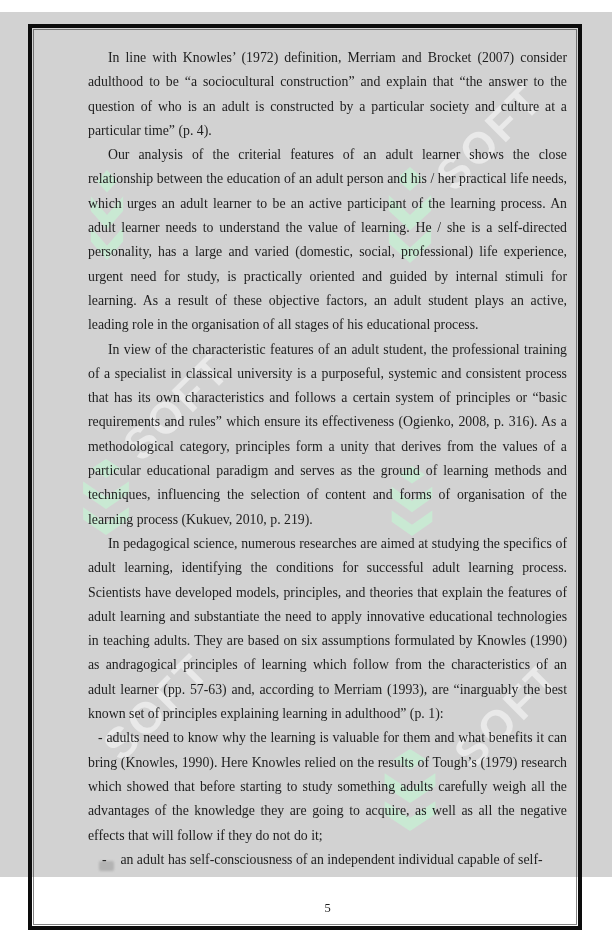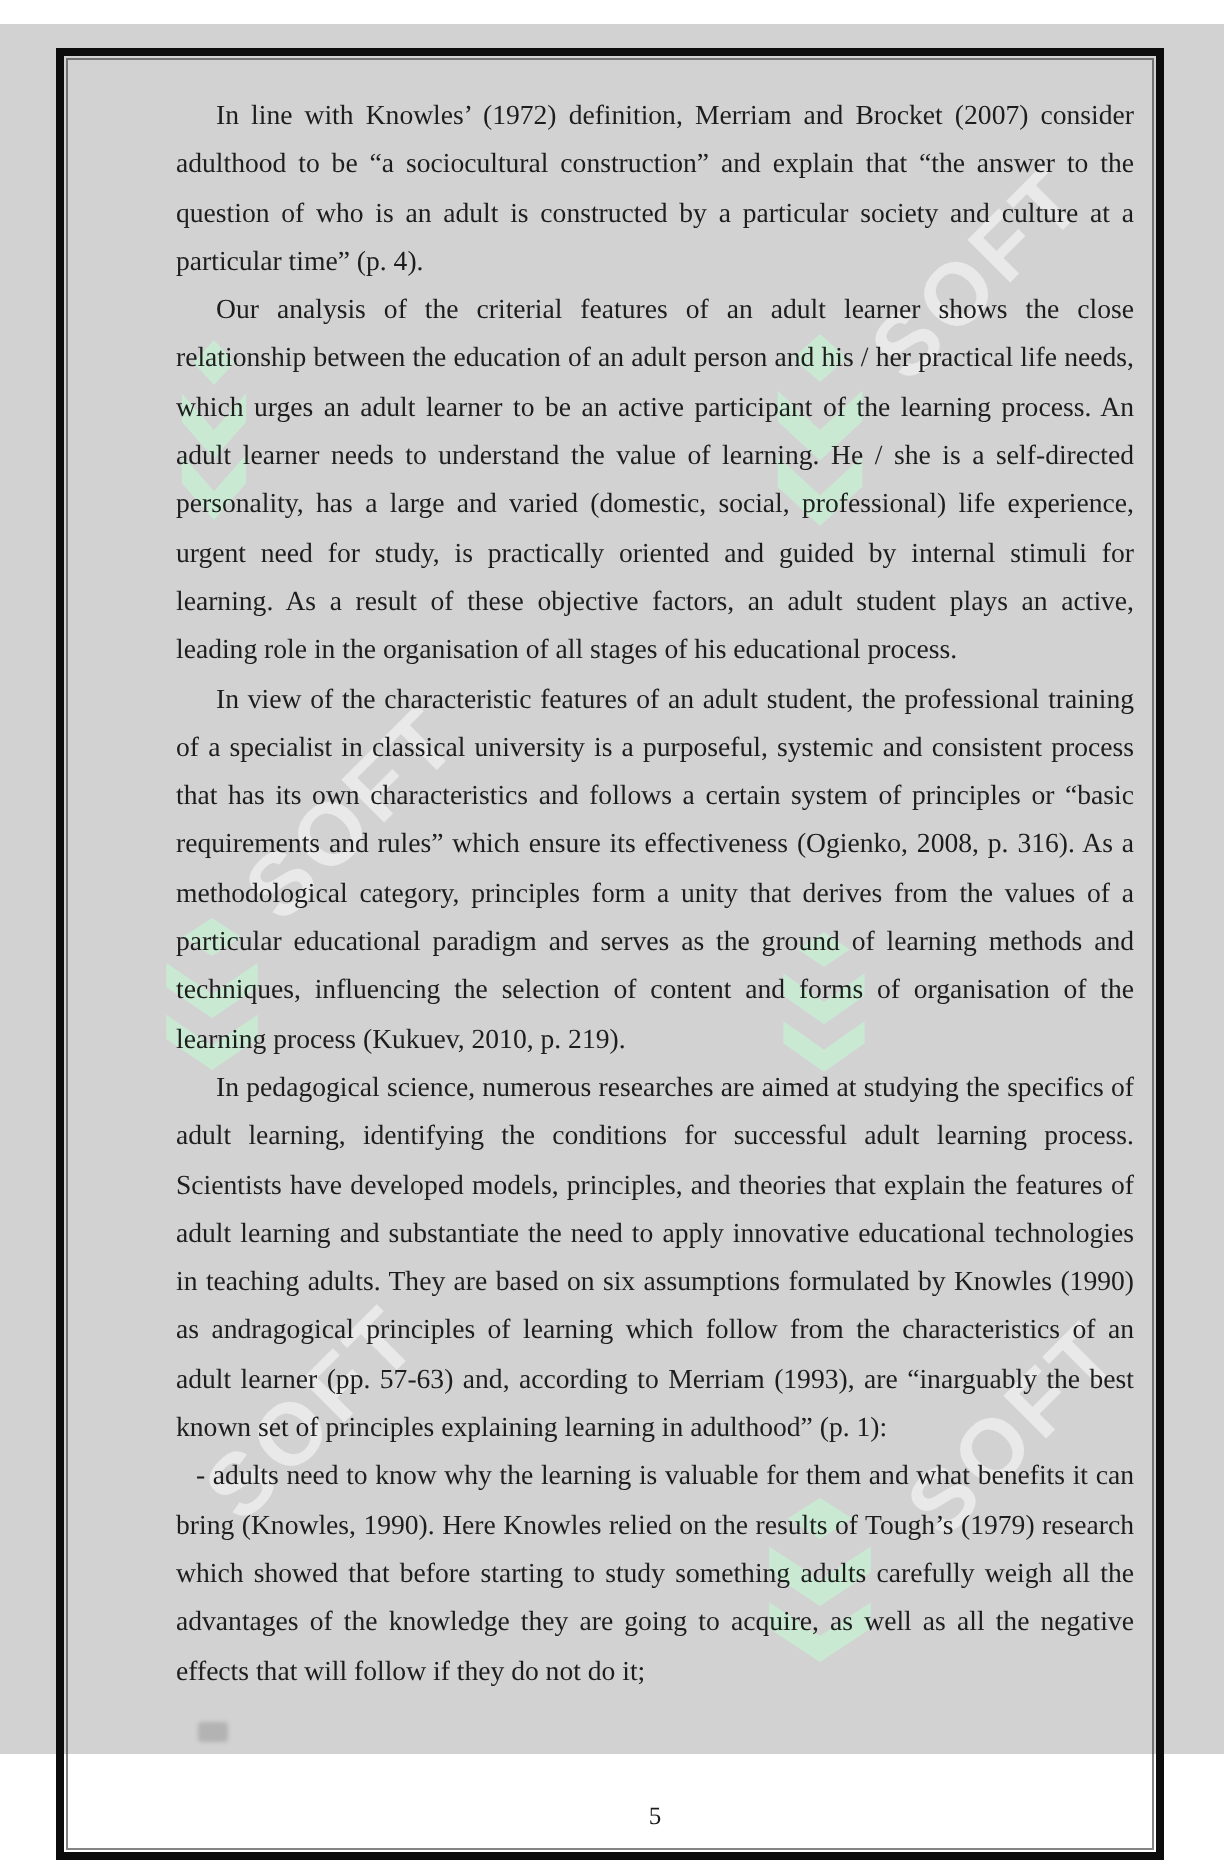--- a/index.html
+++ b/index.html
@@ -115,17 +115,18 @@
   <div class="frame">
     <div class="frame-inner"></div>
   </div>
 
   <div class="text-block">
     <p>In line with Knowles’ (1972) definition, Merriam and Brocket (2007) consider adulthood to be “a sociocultural construction” and explain that “the answer to the question of who is an adult is constructed by a particular society and culture at a particular time” (p. 4).</p>
     <p>Our analysis of the criterial features of an adult learner shows the close relationship between the education of an adult person and his / her practical life needs, which urges an adult learner to be an active participant of the learning process. An adult learner needs to understand the value of learning. He / she is a self-directed personality, has a large and varied (domestic, social, professional) life experience, urgent need for study, is practically oriented and guided by internal stimuli for learning. As a result of these objective factors, an adult student plays an active, leading role in the organisation of all stages of his educational process.</p>
     <p>In view of the characteristic features of an adult student, the professional training of a specialist in classical university is a purposeful, systemic and consistent process that has its own characteristics and follows a certain system of principles or “basic requirements and rules” which ensure its effectiveness (Ogienko, 2008, p. 316). As a methodological category, principles form a unity that derives from the values of a particular educational paradigm and serves as the ground of learning methods and techniques, influencing the selection of content and forms of organisation of the learning process (Kukuev, 2010, p. 219).</p>
     <p>In pedagogical science, numerous researches are aimed at studying the specifics of adult learning, identifying the conditions for successful adult learning process. Scientists have developed models, principles, and theories that explain the features of adult learning and substantiate the need to apply innovative educational technologies in teaching adults. They are based on six assumptions formulated by Knowles (1990) as andragogical principles of learning which follow from the characteristics of an adult learner (pp. 57-63) and, according to Merriam (1993), are “inarguably the best known set of principles explaining learning in adulthood” (p. 1):</p>
     <p class="li-first">- adults need to know why the learning is valuable for them and what benefits it can bring (Knowles, 1990). Here Knowles relied on the results of Tough’s (1979) research which showed that before starting to study something adults carefully weigh all the advantages of the knowledge they are going to acquire, as well as all the negative effects that will follow if they do not do it;</p>
+    <p class="li-hang">-&nbsp;&nbsp;&nbsp;&nbsp;an adult has self-consciousness of an independent individual capable of self-</p>
   </div>
 
   <div class="page-number">5</div>
 
 </div>
 
 </body></html>

